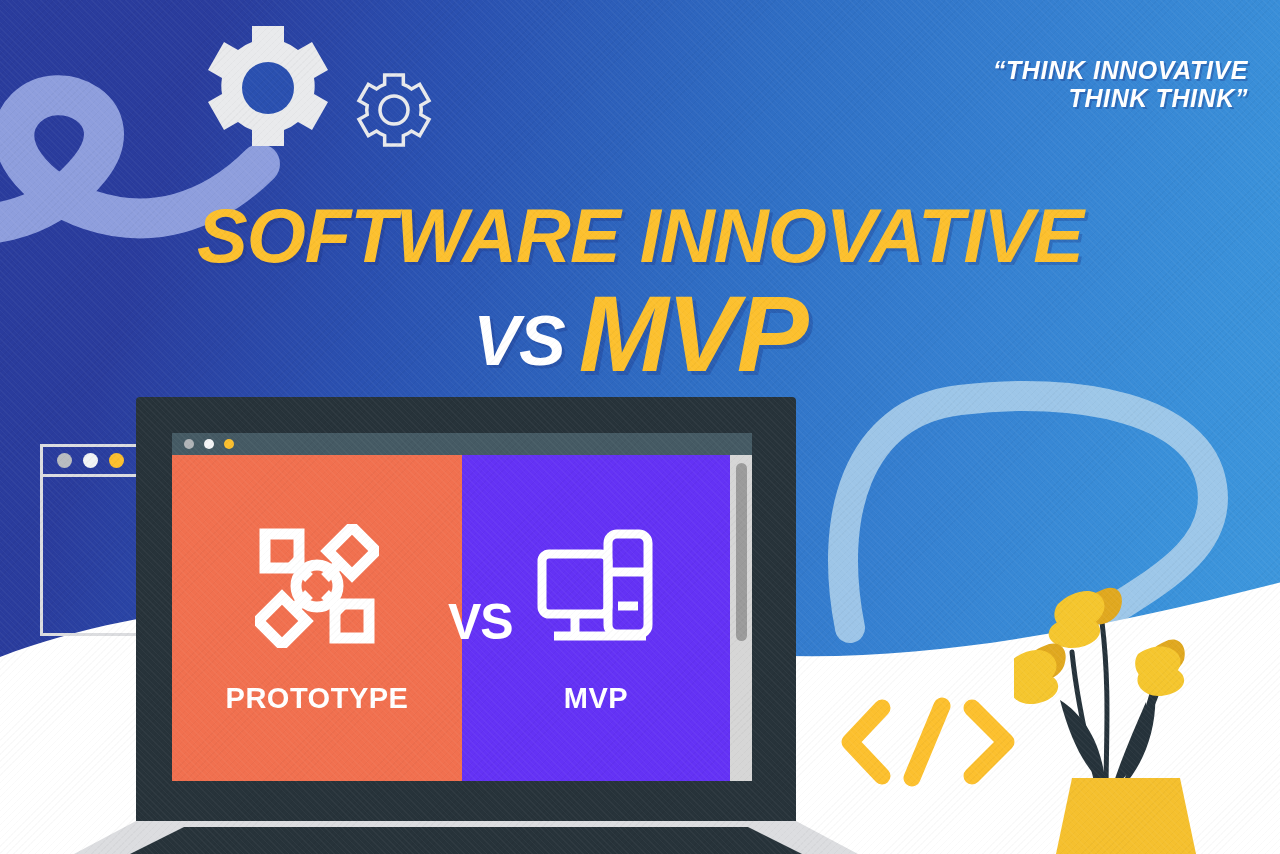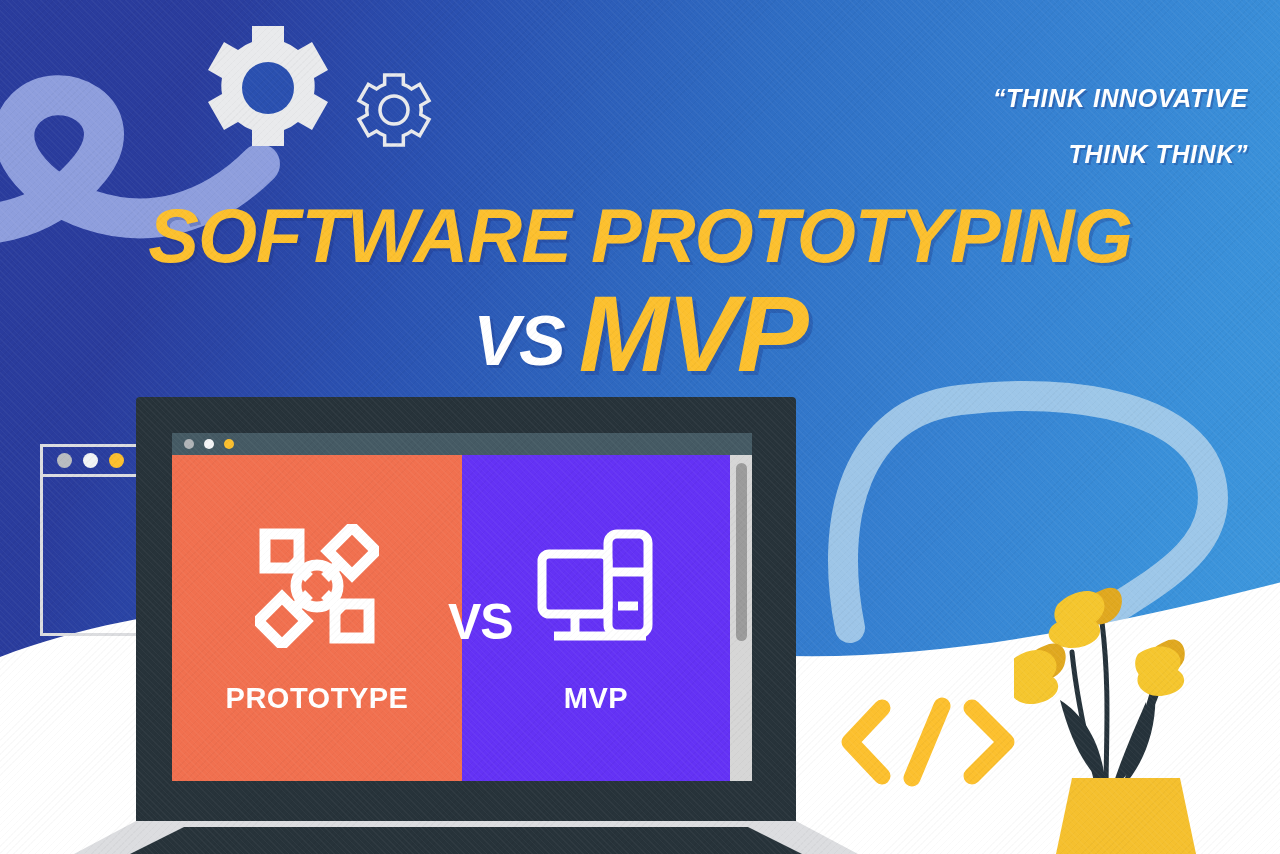--- a/index.html
+++ b/index.html
@@ -46,21 +46,21 @@
     right:32px; top:56px;
     text-align:right;
     color:#ffffff;
     font-weight:bold;
     font-style:italic;
     font-size:25px;
     line-height:1.12;
     letter-spacing:.6px;
     text-shadow:2px 2px 0 rgba(20,40,120,.30);
   }
-  .tagline div { white-space:nowrap;margin-top:28px; }
+  .tagline div { white-space:nowrap; }
 
   
   .headline { left:0; top:198px; width:1280px; text-align:center; }
   .hl-line1 {
     font-size:76px;
     font-weight:bold;
     font-style:italic;
     color:#fcc02e;
     letter-spacing:-1px;
     line-height:1;
@@ -178,21 +178,21 @@
       a23 23 0 0 1 0-8 l-7-4 l8-14 l7 4 a23 23 0 0 1 7-4 z"></path>
     <circle cx="36" cy="32" r="12" fill="none" stroke="#e9eaec" stroke-width="3"></circle>
   </svg>
 
   <div class="layer tagline">
     <div>“THINK INNOVATIVE</div>
     <div>THINK THINK”</div>
   </div>
 
   <div class="layer headline">
-    <div class="hl-line1">SOFTWARE PROTOTYPING</div>
+    <div class="hl-line1">SOFTWARE INNOVATIVE</div>
     <div class="hl-line2">
       <span class="hl-vs">VS</span>
       <span class="hl-mvp">MVP</span>
     </div>
   </div>
 
   <div class="layer mini-window">
     <div class="bar">
       <span class="dot" style="background:#b9bcc0"></span>
       <span class="dot" style="background:#f2f4f6"></span>

